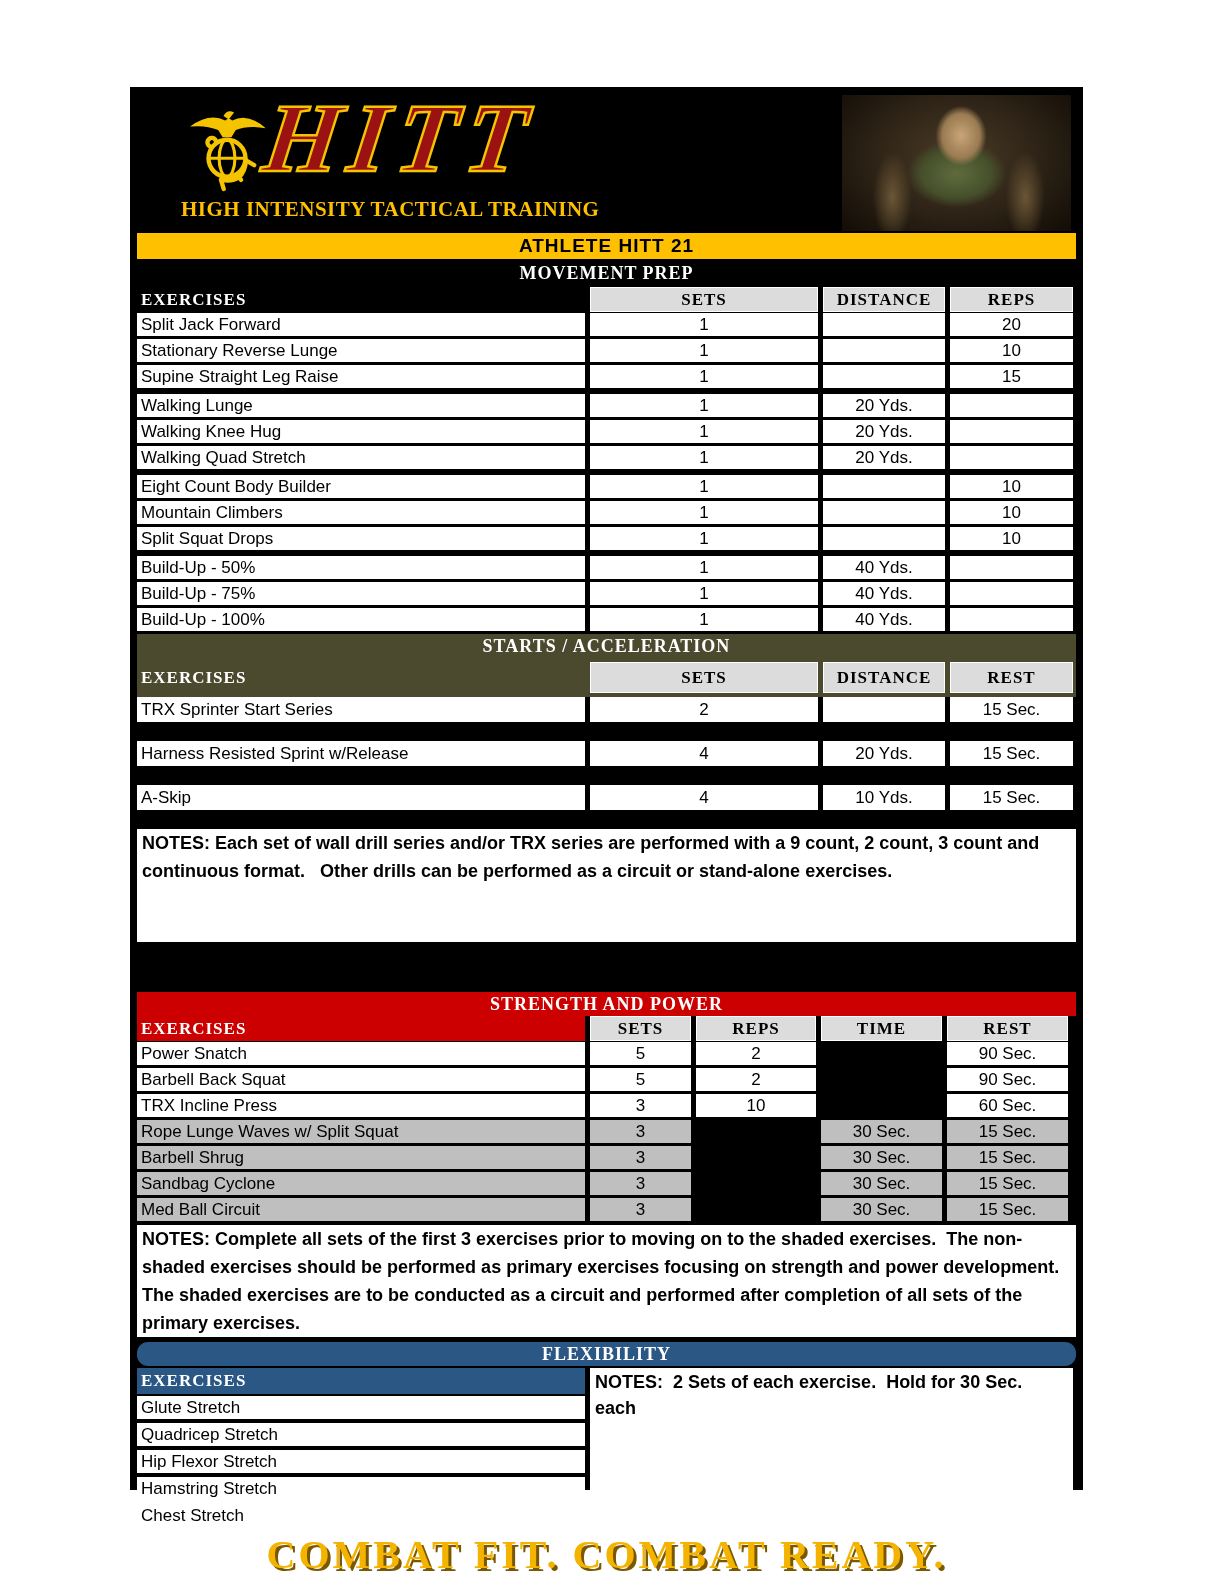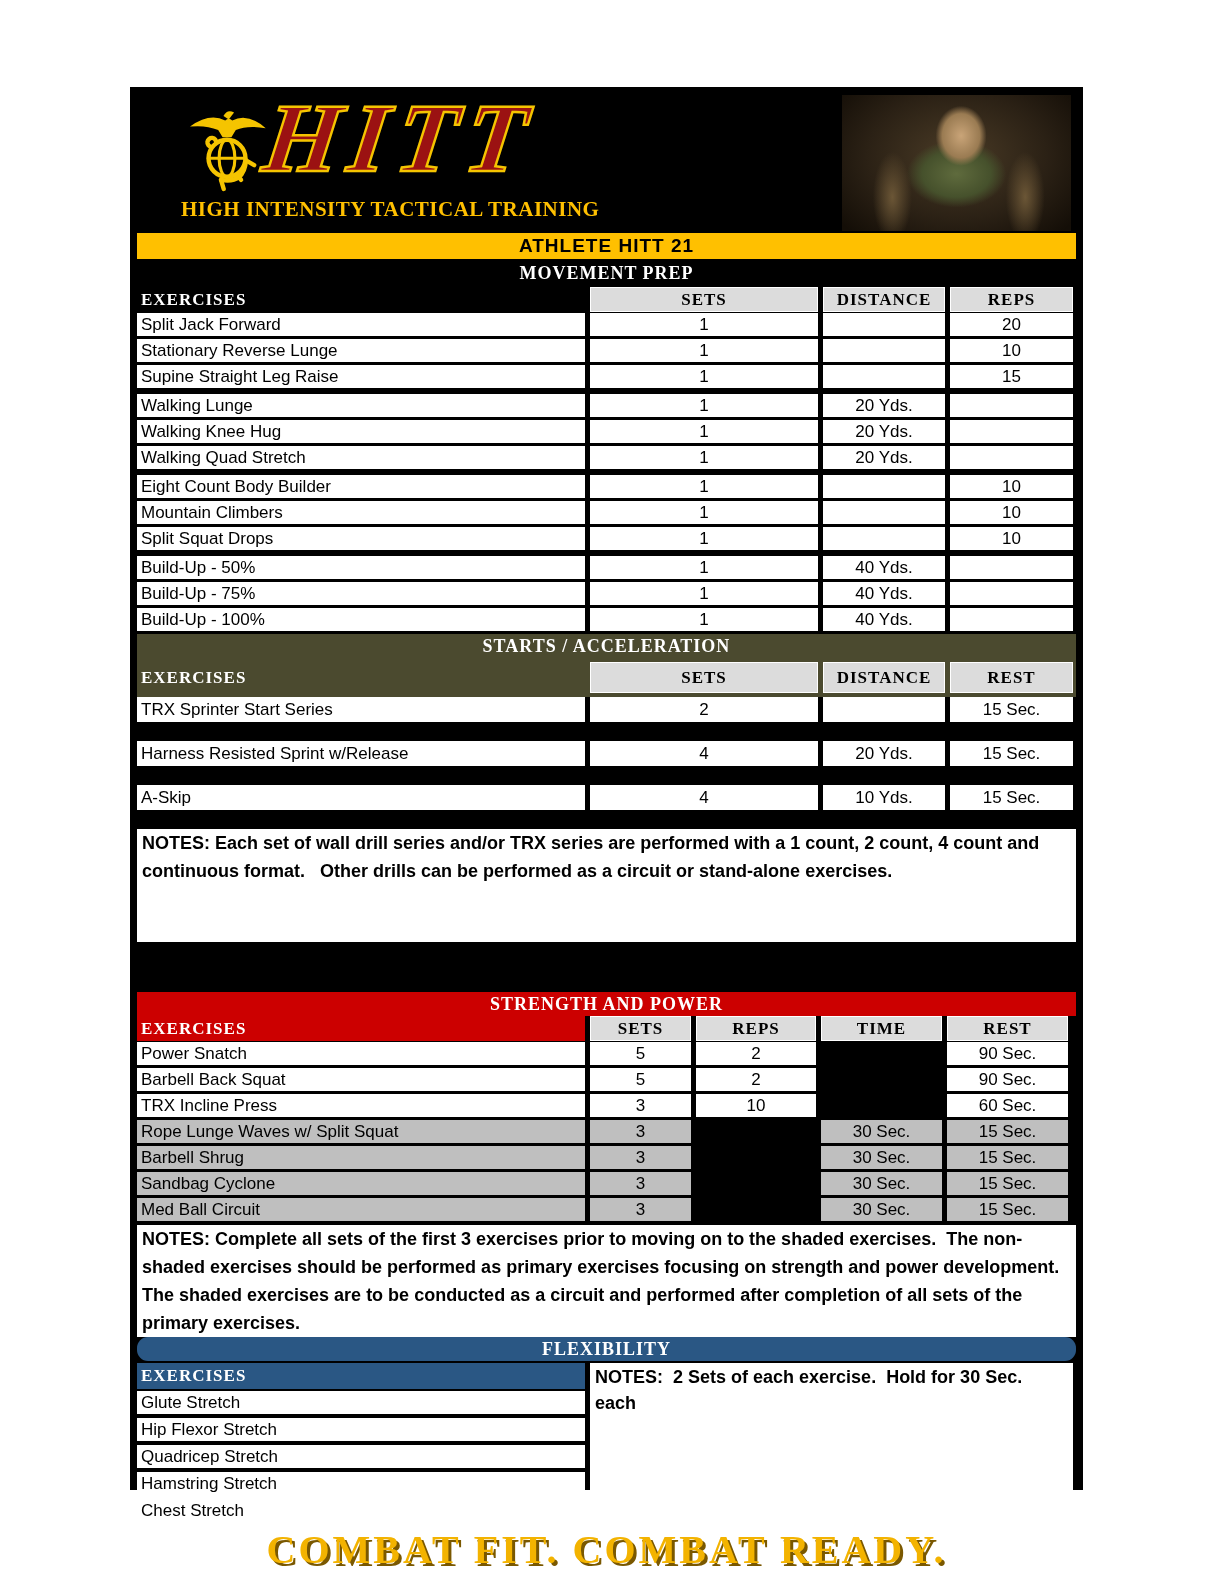--- a/index.html
+++ b/index.html
@@ -78,21 +78,21 @@
   .cell.num  { justify-content:center; }
   .cell.shade { background:#BFBFBF; }
   .cell.blackout { background:#000; }
 
   
   .notes {
     background:#fff; color:#000; font-weight:bold; font-size:18px; line-height:1.55;
     padding:1px 5px; white-space:pre-wrap; flex:none;
   }
   .notes-1 { height:113px; margin-bottom:5px; }
-  .notes-2 { height:112px; margin-top:1px; }
+  .notes-2 { height:112px; margin-bottom:5px; margin-top:1px; }
   .notes-fx { height:100%; line-height:1.45; }
 
   
   .fx-left .hdr-ex { margin-bottom:2px; }
   .fx-row { height:23px; margin-bottom:4px; }
 
   
   .footer { flex:1; display:flex; align-items:center; justify-content:center; }
   .slogan {
     font-family:"Liberation Serif", serif; font-weight:bold;
@@ -230,21 +230,21 @@
     <div class="cell num">4</div>
     <div class="cell num">20 Yds.</div>
     <div class="cell num">15 Sec.</div>
   </div>
   <div class="grid-mp r-st">
     <div class="cell name">A-Skip</div>
     <div class="cell num">4</div>
     <div class="cell num">10 Yds.</div>
     <div class="cell num">15 Sec.</div>
   </div>
-  <div class="notes notes-1">NOTES: Each set of wall drill series and/or TRX series are performed with a 1 count, 2 count, 4 count and continuous format.   Other drills can be performed as a circuit or stand-alone exercises.</div>
+  <div class="notes notes-1">NOTES: Each set of wall drill series and/or TRX series are performed with a 9 count, 2 count, 3 count and continuous format.   Other drills can be performed as a circuit or stand-alone exercises.</div>
 
   <div class="band band-red stencil">STRENGTH AND POWER</div>
   <div class="grid-sp hdr-row">
     <div class="hdr-ex red stencil">EXERCISES</div>
     <div class="hdr-gray stencil">SETS</div>
     <div class="hdr-gray stencil">REPS</div>
     <div class="hdr-gray stencil">TIME</div>
     <div class="hdr-gray stencil">REST</div>
   </div>
   <div class="grid-sp r">
@@ -296,22 +296,22 @@
     <div class="cell num shade">30 Sec.</div>
     <div class="cell num shade">15 Sec.</div>
   </div>
   <div class="notes notes-2">NOTES: Complete all sets of the first 3 exercises prior to moving on to the shaded exercises.  The non-shaded exercises should be performed as primary exercises focusing on strength and power development.  The shaded exercises are to be conducted as a circuit and performed after completion of all sets of the primary exercises.</div>
 
   <div class="band band-blue stencil">FLEXIBILITY</div>
   <div class="grid-fx">
     <div class="fx-left">
       <div class="hdr-ex blue stencil">EXERCISES</div>
       <div class="cell name fx-row">Glute Stretch</div>
+      <div class="cell name fx-row">Quadricep Stretch</div>
       <div class="cell name fx-row">Hip Flexor Stretch</div>
-      <div class="cell name fx-row">Quadricep Stretch</div>
       <div class="cell name fx-row">Hamstring Stretch</div>
       <div class="cell name fx-row">Chest Stretch</div>
     </div>
     <div class="notes notes-fx">NOTES:  2 Sets of each exercise.  Hold for 30 Sec. each</div>
   </div>
 
   <div class="footer">
     <div class="slogan">COMBAT FIT. COMBAT READY.</div>
   </div>
 

